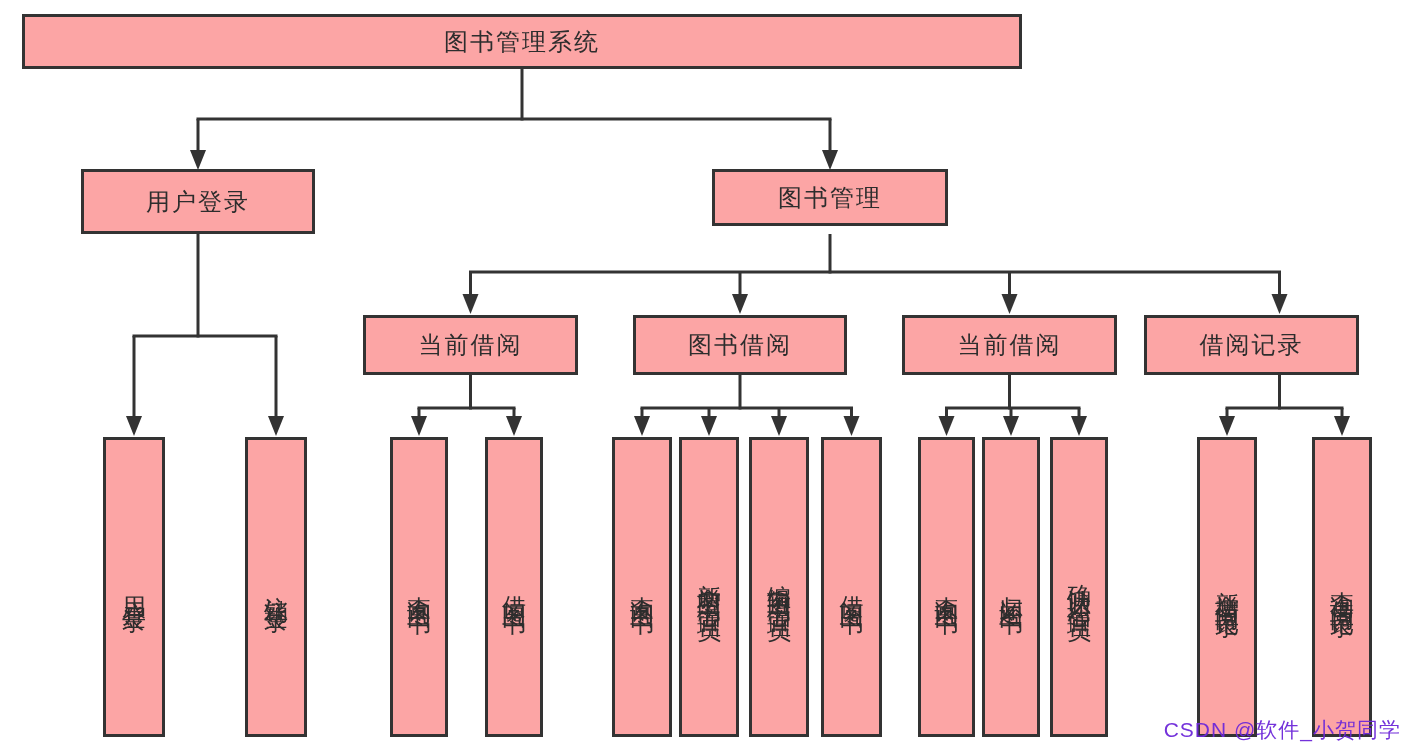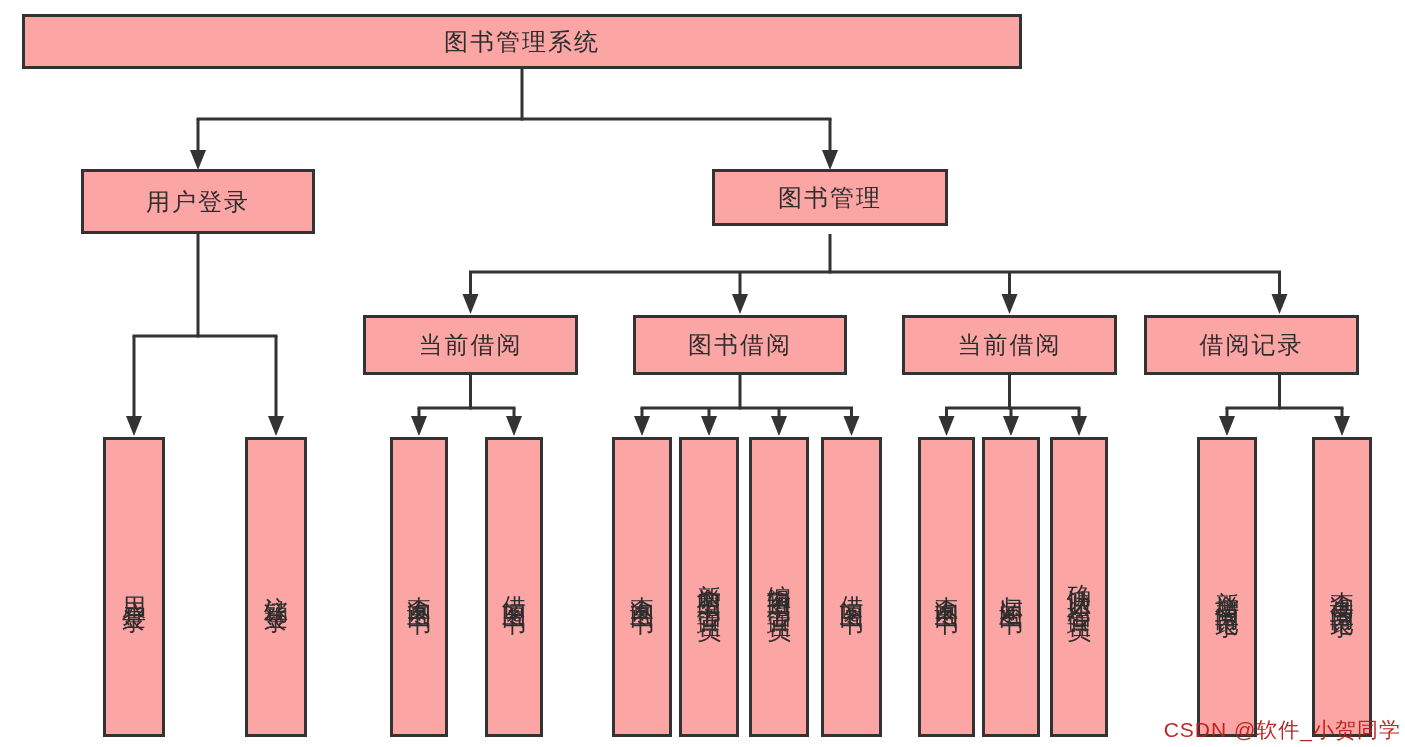--- a/index.html
+++ b/index.html
@@ -46,21 +46,21 @@
     letter-spacing: 5px;
     line-height: 1;
   }
   #watermark {
     position: absolute;
     right: 4px;
     bottom: 3px;
     z-index: 5;
     font-size: 21px;
     letter-spacing: 1px;
-    color: #b91c1c;
+    color: #6d28d9;
     opacity: 0.95;
     white-space: nowrap;
     margin-left: 31px;
   }
 </style>
 </head>
 <body>
 
 <div id="canvas">
 

